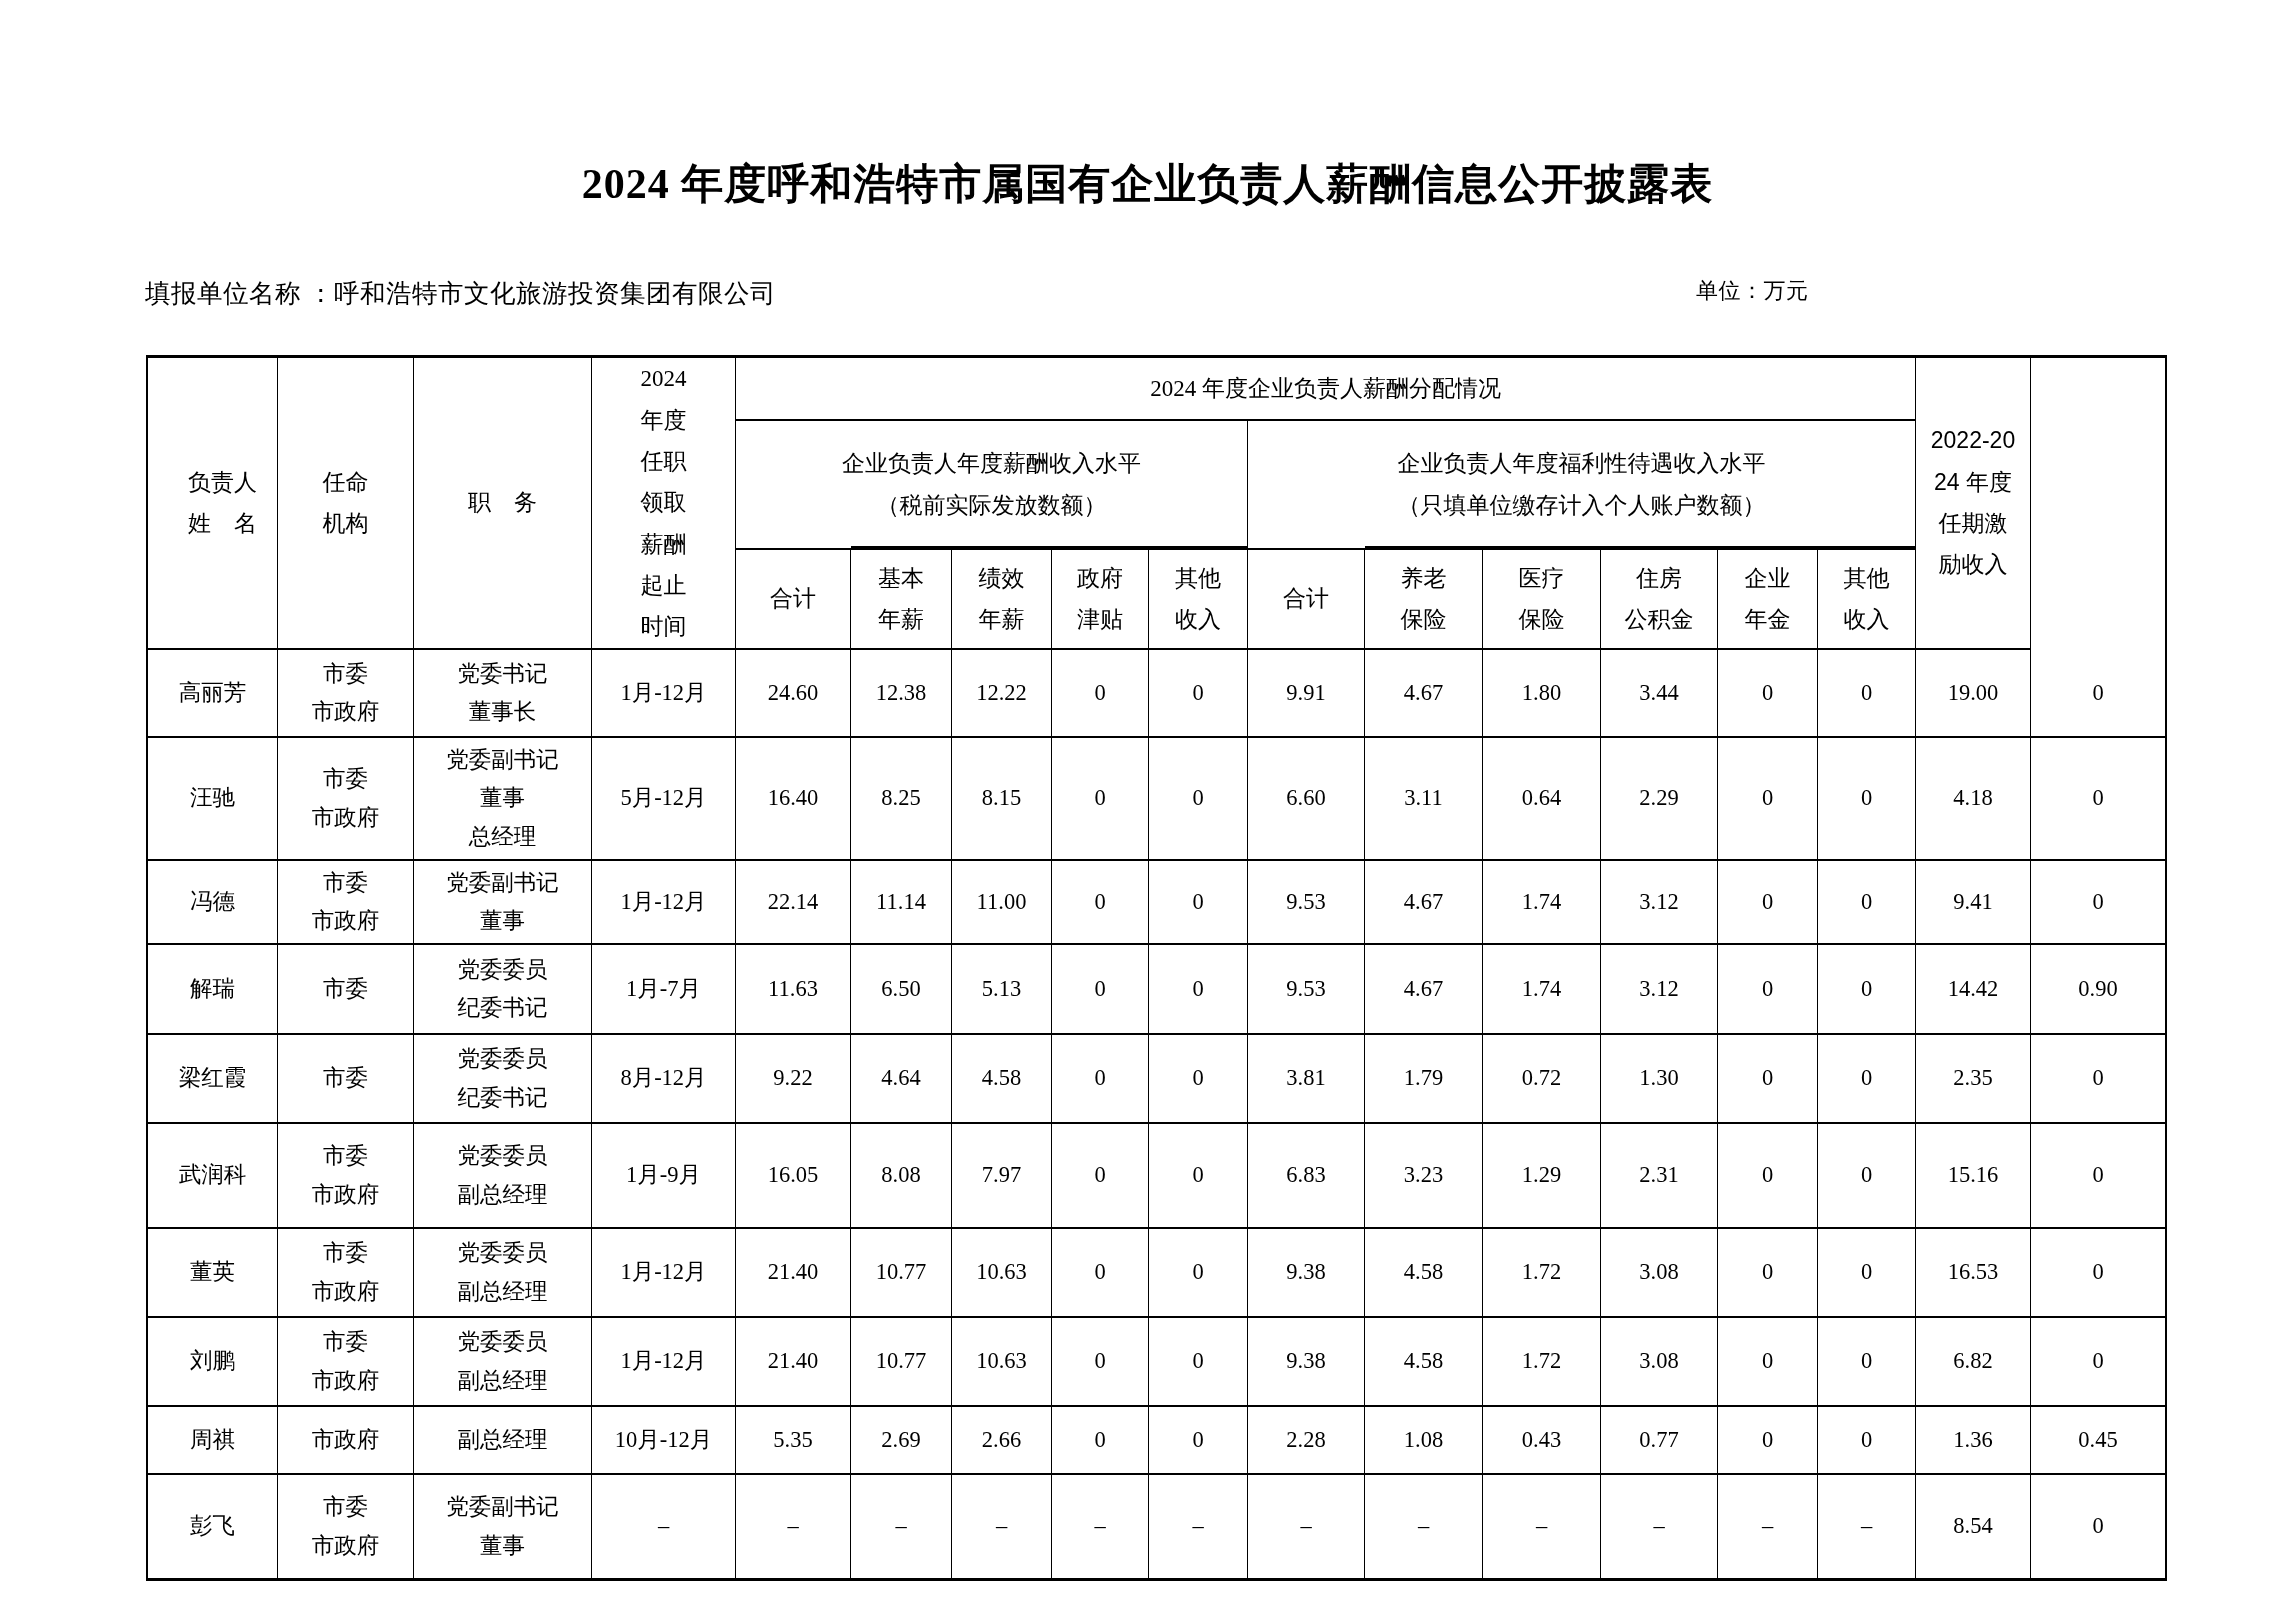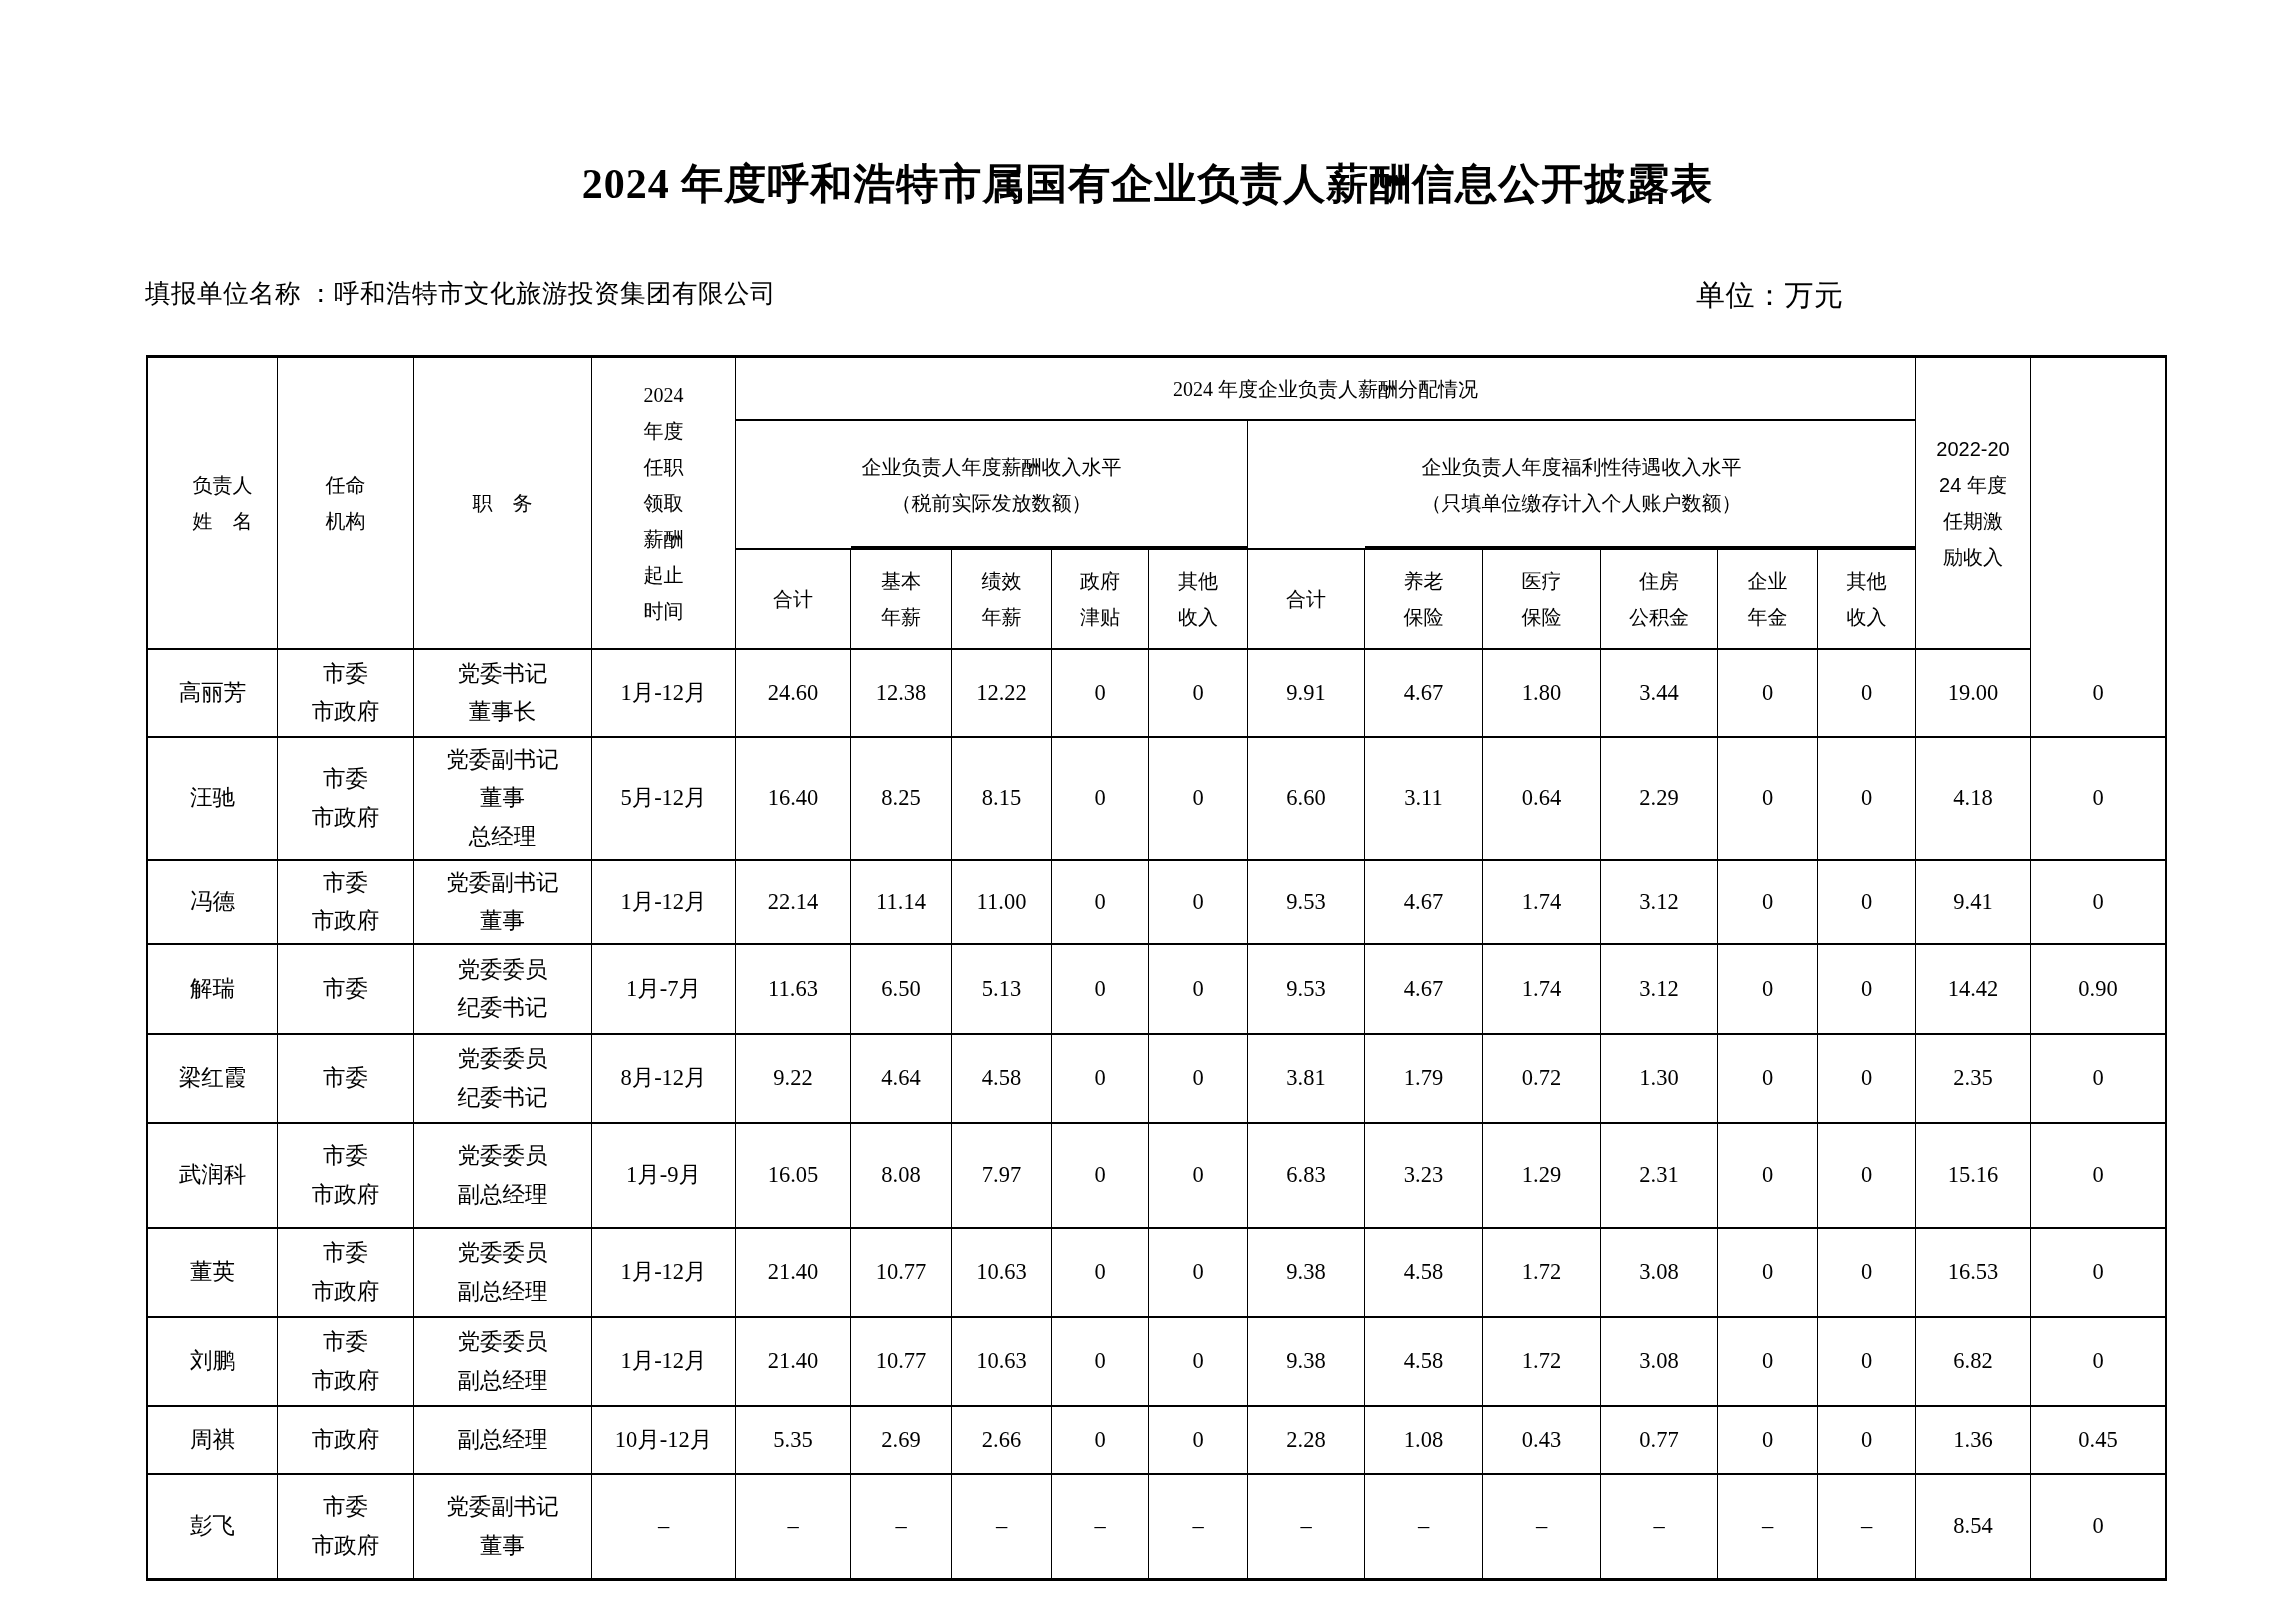--- a/index.html
+++ b/index.html
@@ -13,41 +13,41 @@
     position:absolute; top:159px; left:0; width:2295px;
     text-align:center; font-size:42px; font-weight:bold;
     letter-spacing:1px; line-height:1.2;
   }
   .meta-left {
     position:absolute; top:276px; left:145px;
     font-size:25.5px; letter-spacing:0.5px;
   }
   .meta-right {
     position:absolute; top:276px; left:1696px;
-    font-size:29px; letter-spacing:0.5px;
+    font-size:22px; letter-spacing:0.5px;
   }
   .tbl {
     --cols:130px 136px 178px 144px 115px 101px 100px 97px 99px 117px 118px 118px 117px 100px 98px 115px 134px;
     position:absolute; left:146px; top:355px;
     border:2px solid #000; border-top-width:3px; border-bottom-width:3.5px;
     background:#fff;
   }
   .thead {
     display:grid;
     grid-template-columns:var(--cols);
     grid-template-rows:63px 129px 100px;
   }
   .cell {
     box-sizing:border-box;
     display:flex; align-items:center; justify-content:center;
     text-align:center; white-space:pre-line;
     border-right:1.5px solid #000;
     overflow:hidden;
   }
-  .thead .cell { border-bottom:2px solid #000; font-size:20px; line-height:1.8; }
+  .thead .cell { border-bottom:2px solid #000; font-size:23px; line-height:1.8; }
   .h-name      { grid-area:1/1/4/2;padding-left:20px; }
   .h-org       { grid-area:1/2/4/3; }
   .h-pos       { grid-area:1/3/4/4; }
   .h-period    { grid-area:1/4/4/5; }
   .h-group     { grid-area:1/5/2/16; border-bottom:1.5px solid #000; }
   .h-sub       { border-bottom:none; position:relative; }
   .h-sub::after{ content:""; position:absolute; bottom:0; right:0; height:2px; background:#000; }
   .h-sub-salary  { grid-area:2/5/3/10; }
   .h-sub-salary::after { left:115px; }
   .h-sub-welfare { grid-area:2/10/3/16; }

